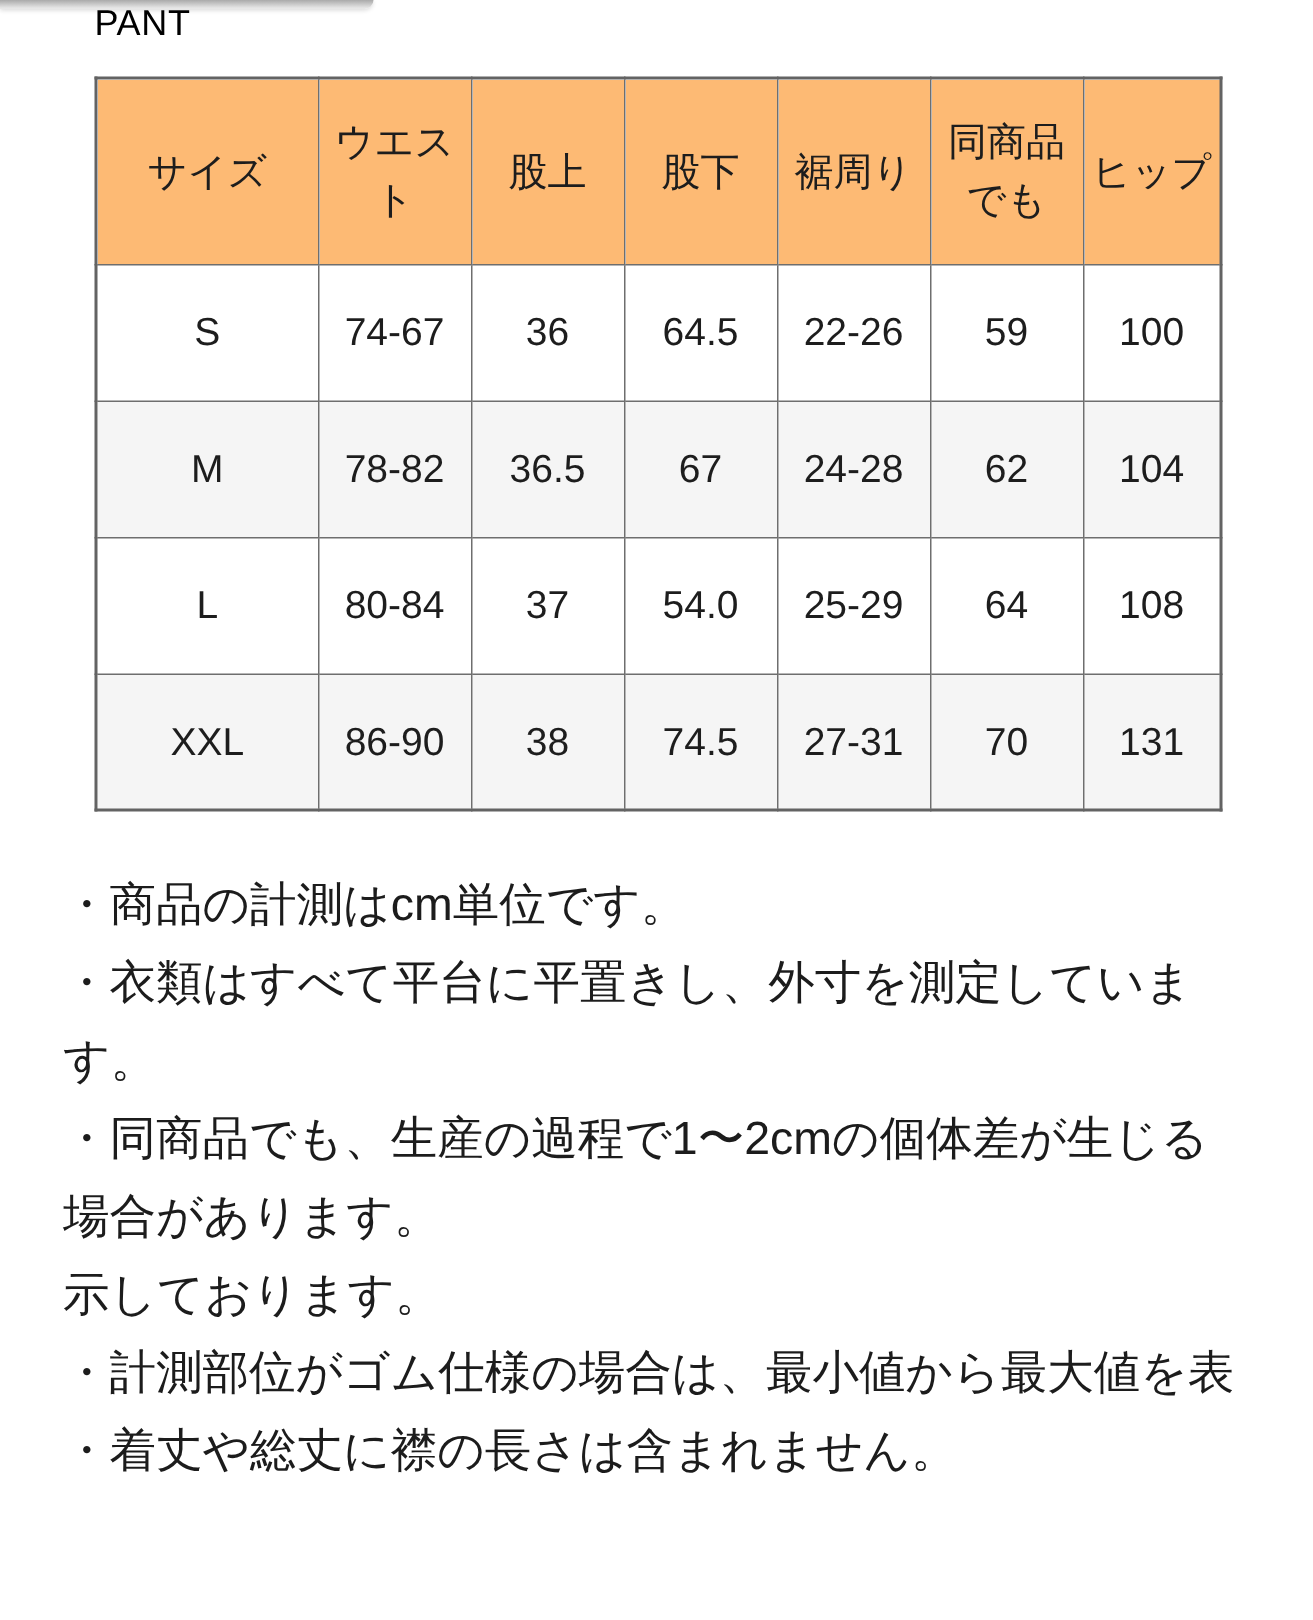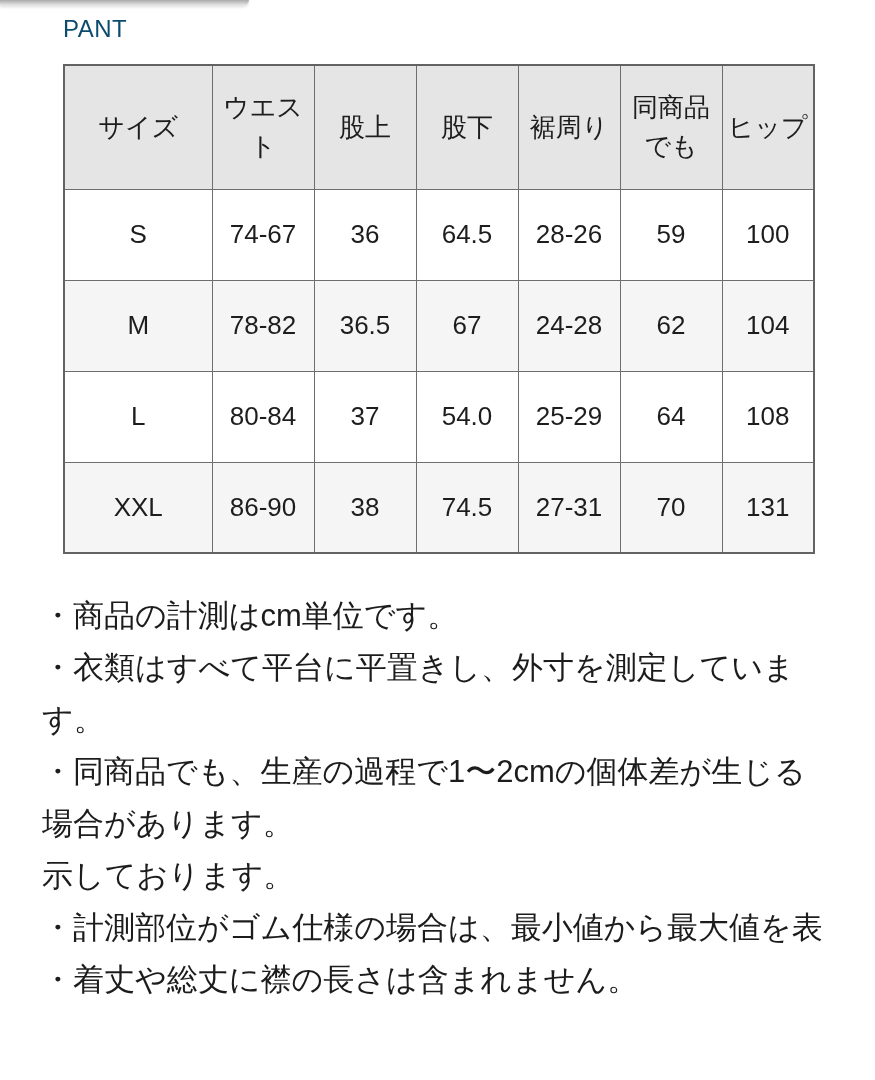--- a/index.html
+++ b/index.html
@@ -19,25 +19,25 @@
     position: absolute;
     top: 0;
     left: 0;
     width: 249px;
     height: 6px;
     background: linear-gradient(180deg, #aaaaaa 0%, #e7e7e7 90%);
     border-bottom-right-radius: 9px;
     box-shadow: 0 1px 3px rgba(0,0,0,0.14);
   }
   .title {
-    margin: 15px 0 0 63px;
+    margin: 2px 0 0 63px;
     font-size: 24px;
     font-weight: 500;
     letter-spacing: 0.5px;
-    color: #0c4a6e;
+    color: #000000;
   }
   table.size-chart {
     margin: 21px 0 0 63px;
     width: 750px;
     border-collapse: collapse;
     table-layout: fixed;
     border: 2px solid #636363;
   }
   table.size-chart th,
   table.size-chart td {
@@ -45,21 +45,21 @@
     text-align: center;
     vertical-align: middle;
     font-size: 26px;
     font-weight: 400;
     padding: 0 4px;
     color: #1d1d1d;
     overflow: hidden;
   }
   table.size-chart thead tr {
     height: 124px;
-    background: #e5e5e5;
+    background: #fdba74;
     padding-left: 36px;
   }
   table.size-chart th {
     line-height: 1.5;
     word-break: break-all;
   }
   table.size-chart tbody tr {
     height: 91px;
     background: #ffffff;
   }
@@ -103,21 +103,21 @@
         <th>同商品でも</th>
         <th>ヒップ</th>
       </tr>
   </thead>
   <tbody id="body-rows">
       <tr>
         <td>S</td>
         <td>74-67</td>
         <td>36</td>
         <td>64.5</td>
-        <td>28-26</td>
+        <td>22-26</td>
         <td>59</td>
         <td>100</td>
       </tr>
       <tr>
         <td>M</td>
         <td>78-82</td>
         <td>36.5</td>
         <td>67</td>
         <td>24-28</td>
         <td>62</td>

